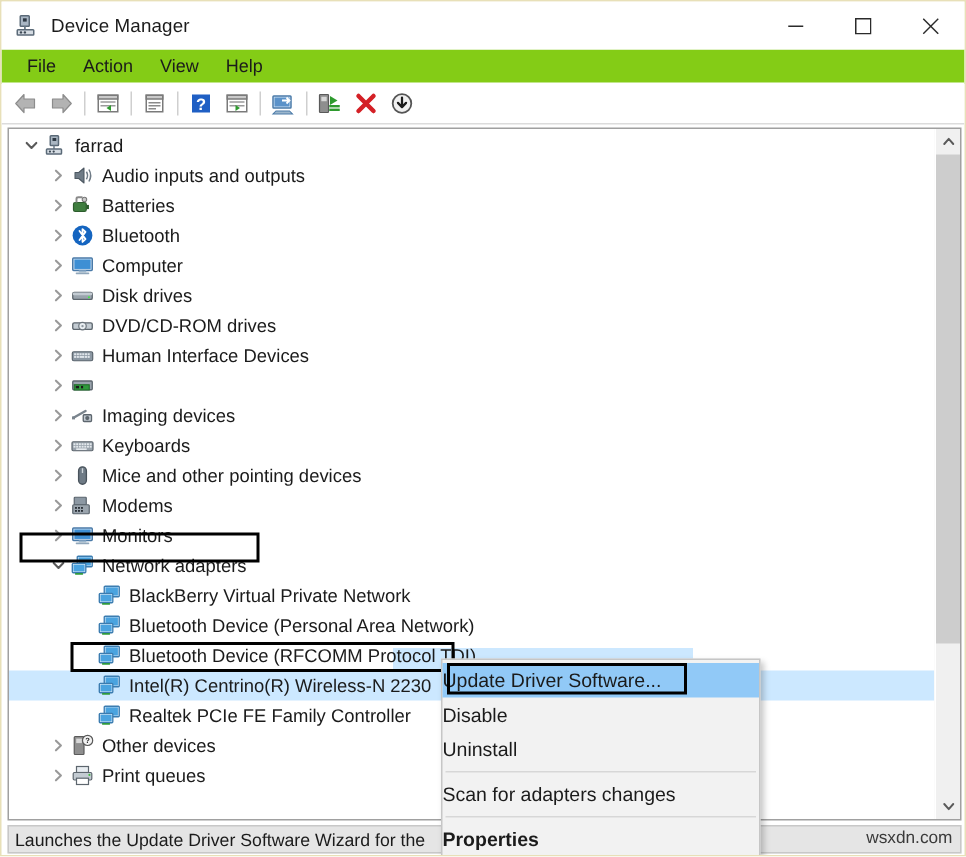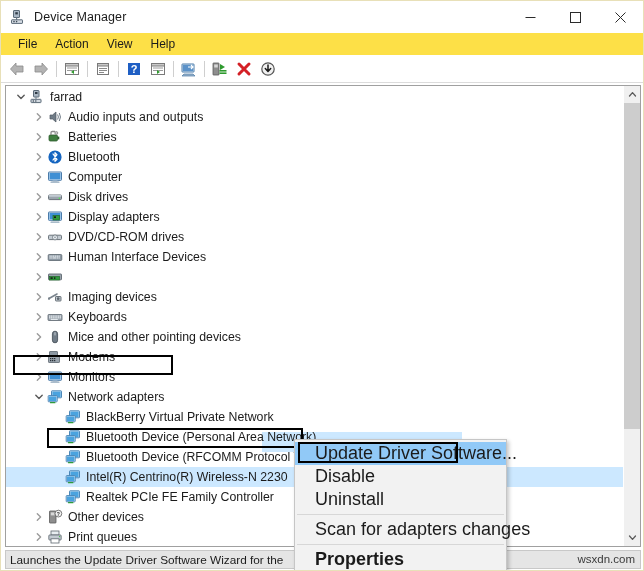--- a/index.html
+++ b/index.html
@@ -57,21 +57,21 @@
     justify-content: center;
     color: #2b2b2b;
   }
 
   
   .menubar {
     height: 22px;
     display: flex;
     align-items: center;
     padding-left: 8px;
-    background: #fde047;
+    background: #84cc16;
     border-bottom: 1px solid #ffffff;
   }
   .menuitem {
     font-size: 12px;
     color: #1b1b1b;
     padding: 2px 9px 3px 9px;
     line-height: 14px;
   }
 
   
@@ -213,22 +213,21 @@
     border: 1px solid #c6c6c6;
     box-shadow: 2px 2px 4px rgba(0,0,0,.22);
     padding: 2px 0 2px 0;
     box-sizing: border-box;
     z-index: 40;
   }
   .ctx-item {
     height: 23px;
     display: flex;
     align-items: center;
-    padding-left: 20px;
-    font-size: 18px;
+    font-size: 13px;
     color: #1b1b1b;
     white-space: nowrap;
   }
   .ctx-item.hl {
     background: #91c9f7;
   }
   .ctx-item.bold { font-weight: bold; }
   .ctx-sep {
     height: 1px;
     background: #d7d7d7;
@@ -465,35 +464,20 @@
             <svg width="10" height="10" viewBox="0 0 10 10">
               <path d="M3.3 1.8 L6.6 5 L3.3 8.2" stroke="#9a9a9a" stroke-width="1.4" fill="none" stroke-linecap="round" stroke-linejoin="round"></path>
             </svg>
           </span>
           <span class="ico"><svg width="16" height="16" viewBox="0 0 16 16">
               <rect x="1.5" y="6" width="13" height="4.6" rx="1" fill="#9aa4ad" stroke="#5d666e" stroke-width="0.9"></rect>
               <rect x="1.5" y="6" width="13" height="1.8" rx="0.8" fill="#c3cbd2"></rect>
               <circle cx="12.3" cy="9.2" r="0.7" fill="#44eb44"></circle>
             </svg></span>
           <span class="lbl">Disk drives</span>
-        </div>
-        <div class="row indent-1">
-          <span class="chev">
-            <svg width="10" height="10" viewBox="0 0 10 10">
-              <path d="M3.3 1.8 L6.6 5 L3.3 8.2" stroke="#9a9a9a" stroke-width="1.4" fill="none" stroke-linecap="round" stroke-linejoin="round"></path>
-            </svg>
-          </span>
-          <span class="ico"><svg width="16" height="16" viewBox="0 0 16 16">
-              <rect x="1.5" y="3" width="13" height="8.3" rx="0.6" fill="#cfe3f5" stroke="#4a7aa8" stroke-width="1"></rect>
-              <rect x="2.6" y="4" width="10.8" height="6.3" fill="#3e8fd4"></rect>
-              <rect x="6" y="6.5" width="6.5" height="4.5" fill="#2f9a3c" stroke="#1f6b28" stroke-width="0.7"></rect>
-              <rect x="7" y="7.4" width="2" height="1.6" fill="#1a1a1a"></rect>
-              <rect x="3.5" y="12.6" width="9" height="1.2" rx="0.4" fill="#8fa6ba"></rect>
-            </svg></span>
-          <span class="lbl">Display adapters</span>
         </div>
         <div class="row indent-1">
           <span class="chev">
             <svg width="10" height="10" viewBox="0 0 10 10">
               <path d="M3.3 1.8 L6.6 5 L3.3 8.2" stroke="#9a9a9a" stroke-width="1.4" fill="none" stroke-linecap="round" stroke-linejoin="round"></path>
             </svg>
           </span>
           <span class="ico"><svg width="16" height="16" viewBox="0 0 16 16">
               <rect x="1.5" y="6.2" width="13" height="4.4" rx="1" fill="#c3cbd2" stroke="#5d666e" stroke-width="0.9"></rect>
               <circle cx="8" cy="8.4" r="2.5" fill="#e8edf1" stroke="#6a737b" stroke-width="0.8"></circle>

